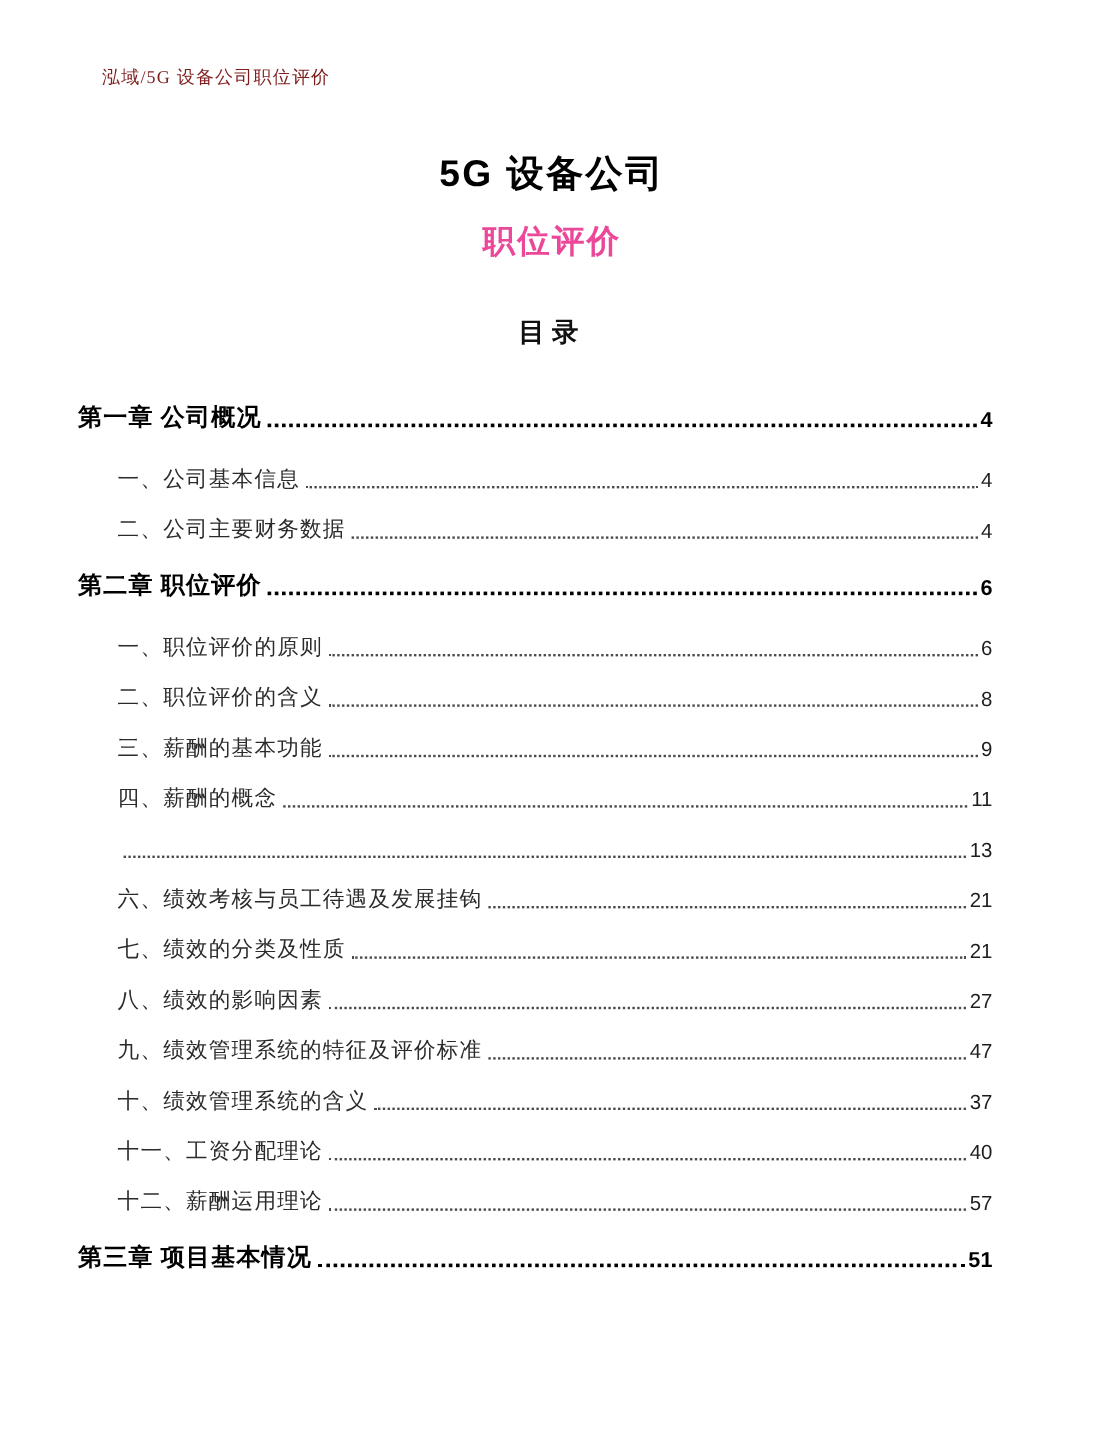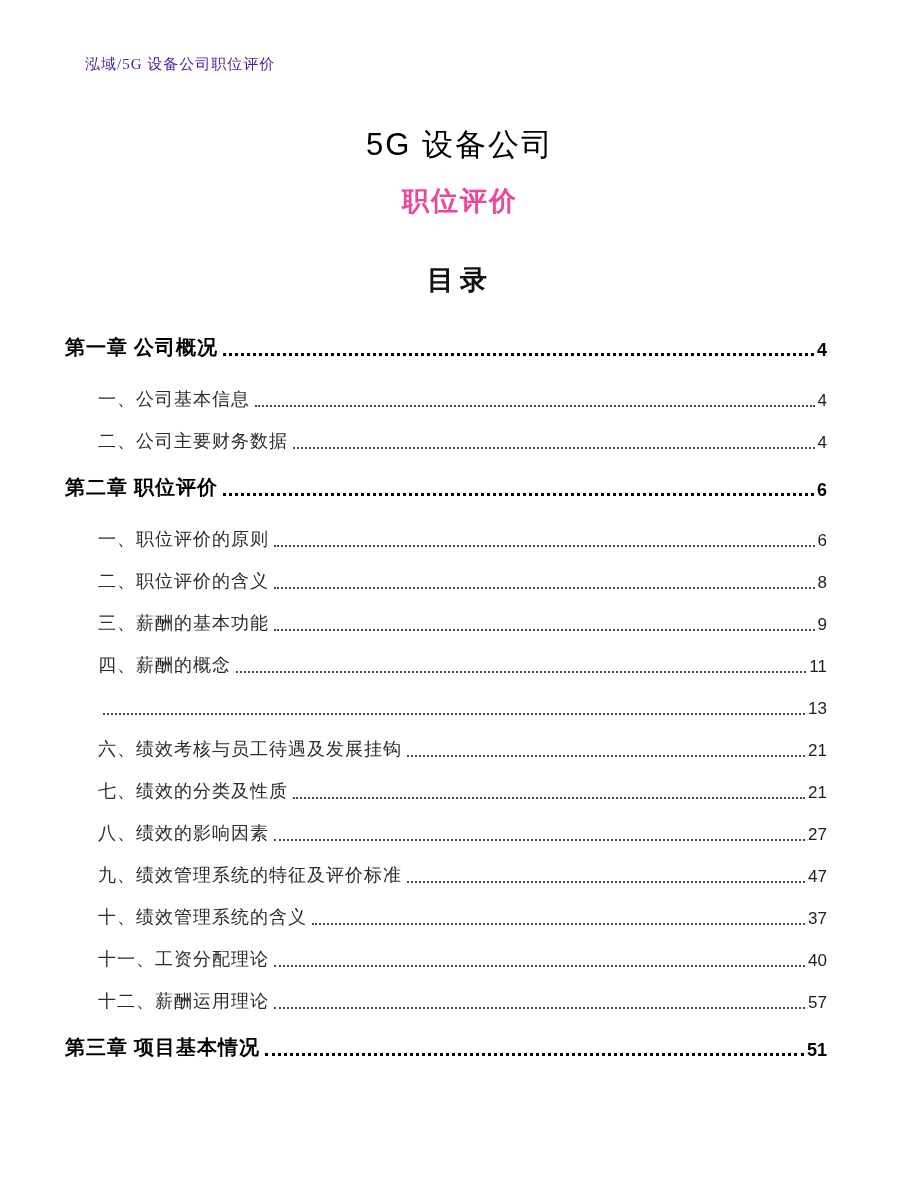--- a/index.html
+++ b/index.html
@@ -11,30 +11,30 @@
     background: #ffffff;
     font-family: "Liberation Serif", serif;
     overflow: hidden;
   }
   .doc-header {
     position: absolute;
     left: 85px;
     top: 55px;
     font-size: 15px;
     letter-spacing: 1px;
-    color: #4c1d95;
+    color: #7f1d1d;
   }
   .doc-title {
     position: absolute;
     top: 124px;
     left: 0;
     width: 100%;
     text-align: center;
     font-family: "Liberation Sans", sans-serif;
-    font-weight: normal;
+    font-weight: bold;
     font-size: 31px;
     color: #000000;
     letter-spacing: 2px;
   }
   .doc-subtitle {
     position: absolute;
     top: 183px;
     left: 0;
     width: 100%;
     text-align: center;
@@ -44,21 +44,21 @@
     color: #ec4899;
     letter-spacing: 2px;
   }
   .toc-title {
     position: absolute;
     top: 262px;
     left: 0;
     width: 100%;
     text-align: center;
     font-weight: bold;
-    font-size: 27px;
+    font-size: 22px;
     color: #111111;
     letter-spacing: 6px;
   }
   .toc {
     position: absolute;
     left: 65px;
     top: 318px;
     width: 762px;
   }
   .toc-row {

